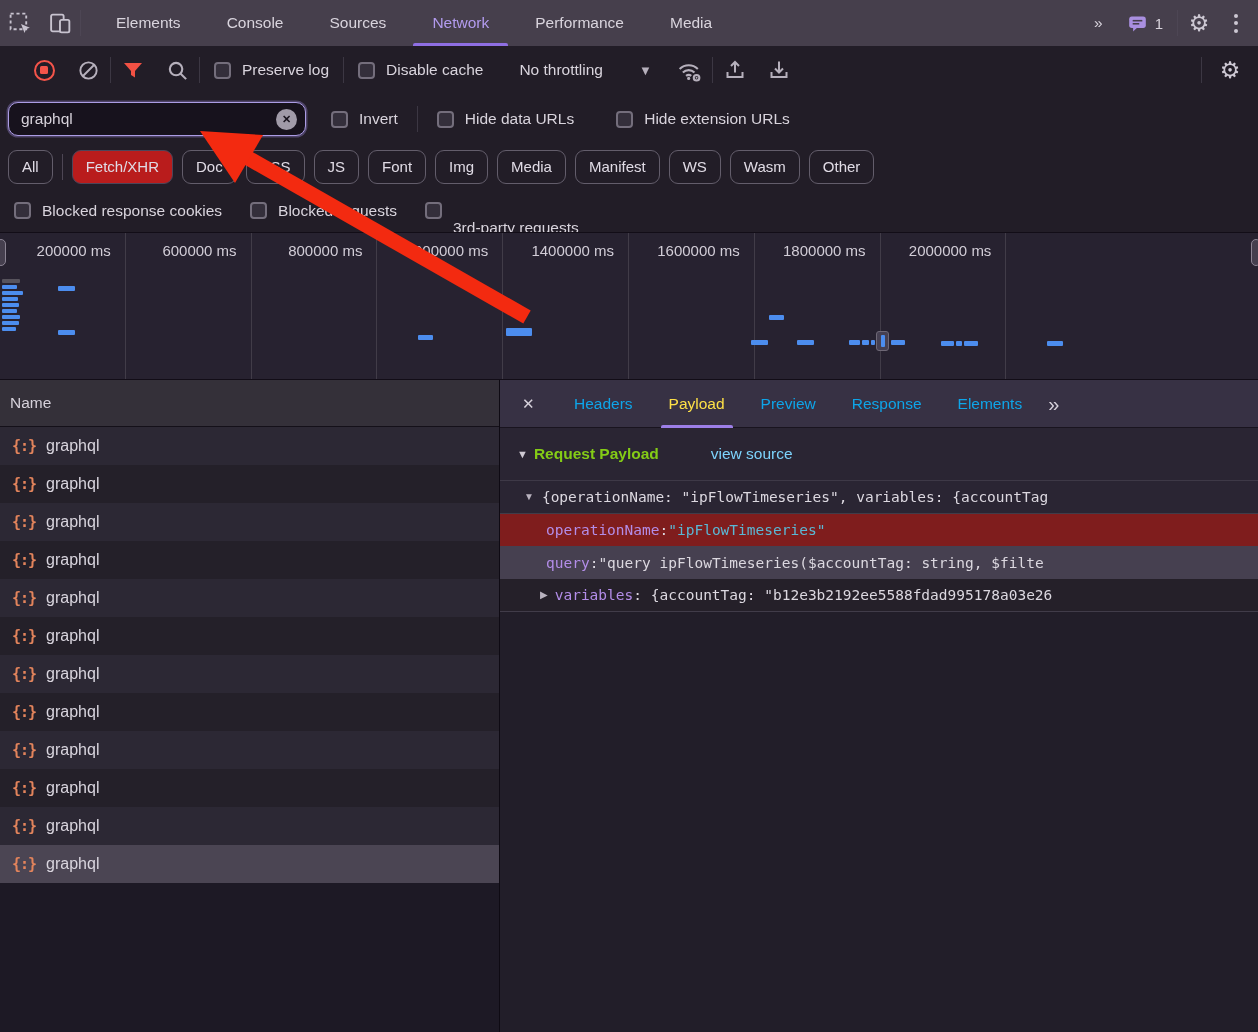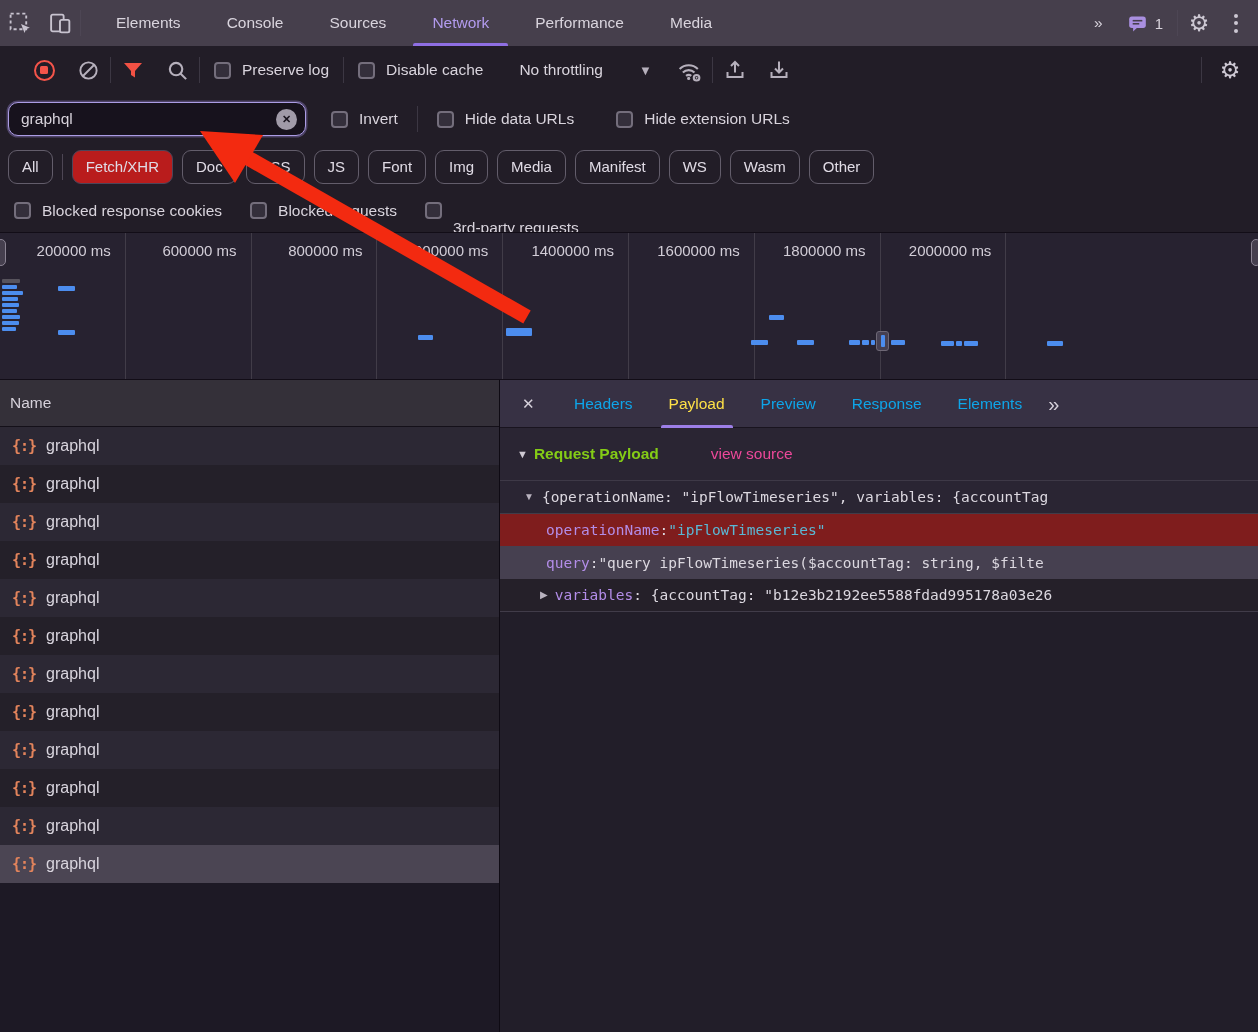--- a/index.html
+++ b/index.html
@@ -105,21 +105,21 @@
   .dtab.active { color:#fde047; }
   .dtab.active::after { content:""; position:absolute; left:10px; right:10px; bottom:0; height:3px;
     border-radius:2px 2px 0 0; background:#9d7fe8; }
   .chev { font-size:20px; color:#d6d1db; padding:0 8px; line-height:1; }
 
   #payload { display:flex; flex-direction:column; flex:1; min-height:0; }
   #p-head { height:52px; flex:0 0 52px; display:flex; align-items:center; padding-left:17px; gap:6px; }
   .tri { font-size:11px; color:#cfcad4; line-height:1; }
   .tri.small { font-size:10px; color:#b9b3bf; }
   #p-title { font-size:15.5px; font-weight:bold; color:#84cc16; }
-  #p-viewsrc { font-size:15.5px; color:#ec4899; margin-left:46px; }
+  #p-viewsrc { font-size:15.5px; color:#7dd3fc; margin-left:46px; }
   .mono, .k, .v, .colon { font-family:"DejaVu Sans Mono", monospace; font-size:14.5px; }
   .prow { height:33px; flex:0 0 33px; display:flex; align-items:center; white-space:nowrap;
     overflow:hidden; color:#dcd8e0; }
   .prow.a { padding-left:24px; gap:8px; border-top:1px solid #3e3947; }
   .prow.b { padding-left:46px; background:#7f1d1d; border-top:1px solid #413c49; }
   .prow.c { padding-left:46px; background:#464050; }
   .prow.d { padding-left:40px; gap:7px; background:#252029; border-bottom:1px solid #413c49; }
   .k { color:#b38de8; }
   .v.cyan { color:#5ab8d5; }
   #right-filler { flex:1; background:#221e29; }

